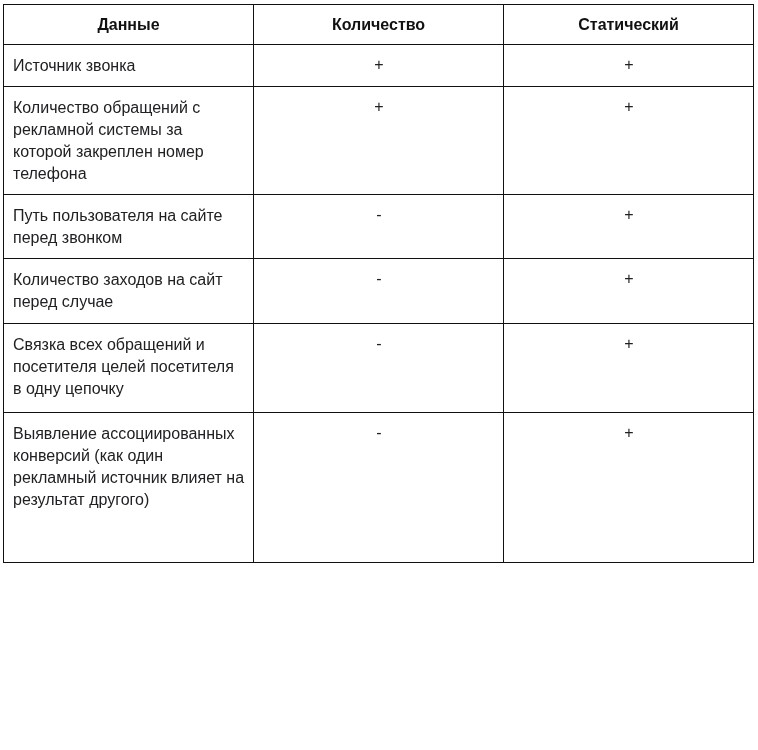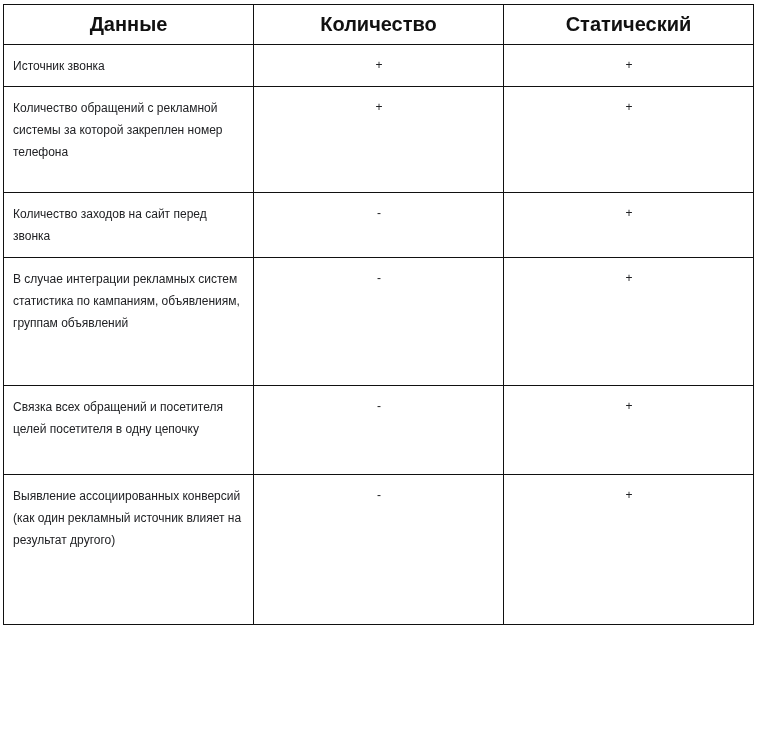--- a/index.html
+++ b/index.html
@@ -3,22 +3,22 @@
 <meta charset="utf-8">
 <style>
   html, body { margin: 0; padding: 0; background: #ffffff; }
   body { width: 758px; height: 750px; position: relative; overflow: hidden;
          font-family: "Liberation Sans", "DejaVu Sans", sans-serif; color: #202124; }
   table.cmp { position: absolute; left: 3px; top: 4px; border-collapse: collapse; table-layout: fixed; }
   table.cmp col.c1 { width: 250px; }
   table.cmp col.c2 { width: 250px; }
   table.cmp col.c3 { width: 250px; }
   table.cmp th, table.cmp td { border: 1.5px solid #111111; vertical-align: top; }
-  table.cmp th { font-weight: bold; font-size: 20px; text-align: center; height: 39px; padding: 0 8px; vertical-align: middle; color: #111; }
-  table.cmp td { font-size: 12px; line-height: 22px; padding: 10px 8px 9px 9px; }
+  table.cmp th { font-weight: bold; font-size: 16px; text-align: center; height: 39px; padding: 0 8px; vertical-align: middle; color: #111; }
+  table.cmp td { font-size: 16px; line-height: 22px; padding: 10px 8px 9px 9px; }
   table.cmp td.mark { text-align: center; padding-top: 9px; }
   tr.r0 td { height: 21px; }
   tr.r1 td { height: 86px; }
   tr.r2 td { height: 44px; }
   tr.r3 td { height: 44px; }
   tr.r4 td { height: 45px; }
   tr.r5 td { height: 108px; }
   tr.r6 td { height: 69px; }
   tr.r7 td { height: 130px; }
 </style>
@@ -42,27 +42,27 @@
     <tr class="r0">
       <td>Источник звонка</td>
       <td class="mark">+</td>
       <td class="mark">+</td>
     </tr>
     <tr class="r1">
       <td>Количество обращений с рекламной системы за которой закреплен номер телефона</td>
       <td class="mark">+</td>
       <td class="mark">+</td>
     </tr>
-    <tr class="r4">
-      <td>Количество заходов на сайт перед звонка</td>
+    <tr class="r3">
+      <td>Путь пользователя на сайте перед звонком</td>
       <td class="mark">-</td>
       <td class="mark">+</td>
     </tr>
-    <tr class="r5">
-      <td>В случае интеграции рекламных систем статистика по кампаниям, объявлениям, группам объявлений</td>
+    <tr class="r4">
+      <td>Количество заходов на сайт перед случае</td>
       <td class="mark">-</td>
       <td class="mark">+</td>
     </tr>
     <tr class="r6">
       <td>Связка всех обращений и посетителя целей посетителя в одну цепочку</td>
       <td class="mark">-</td>
       <td class="mark">+</td>
     </tr>
     <tr class="r7">
       <td>Выявление ассоциированных конверсий (как один рекламный источник влияет на результат другого)</td>

